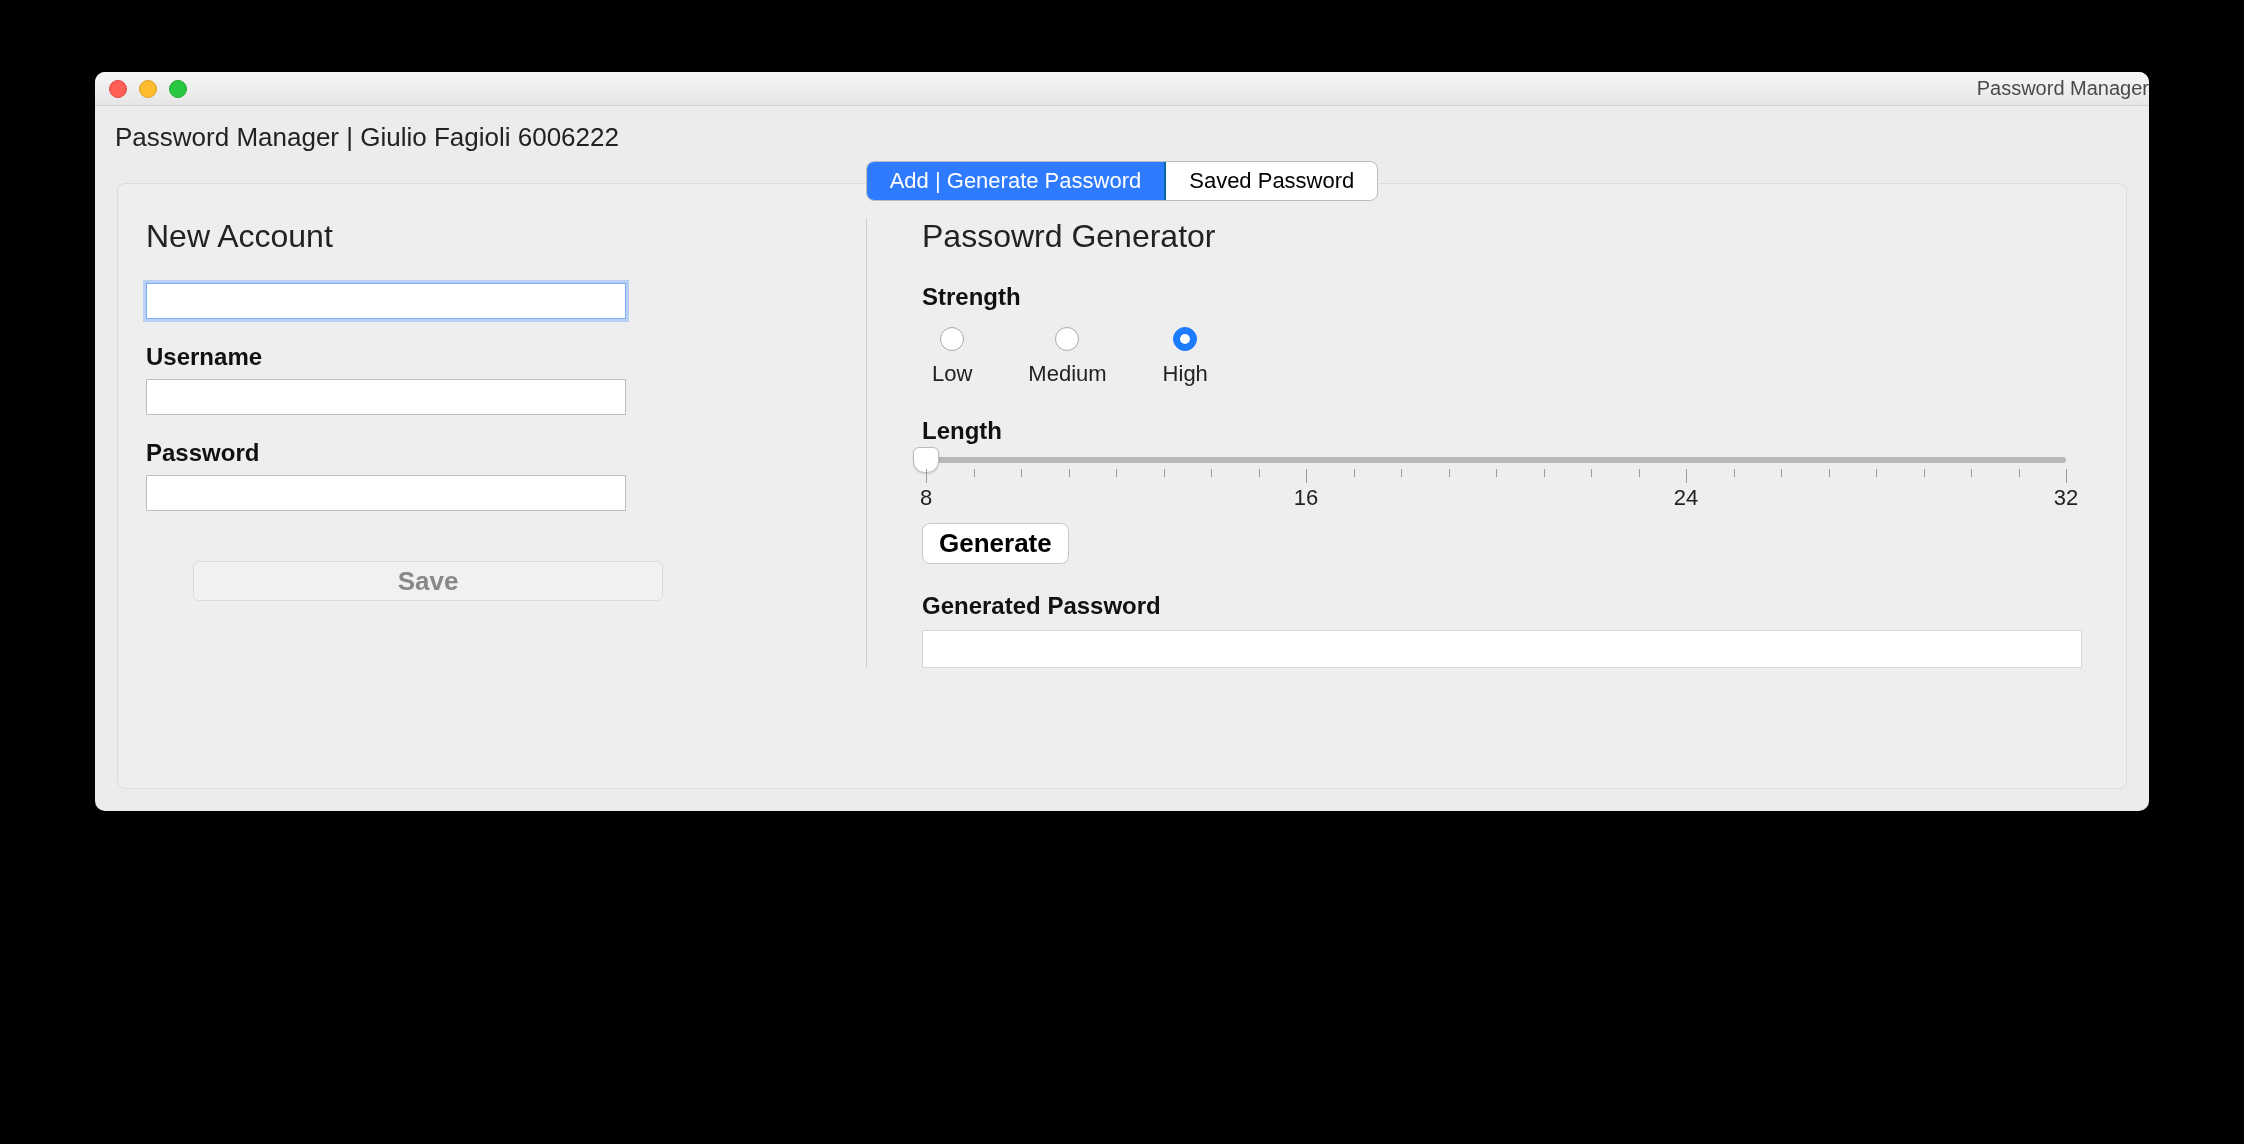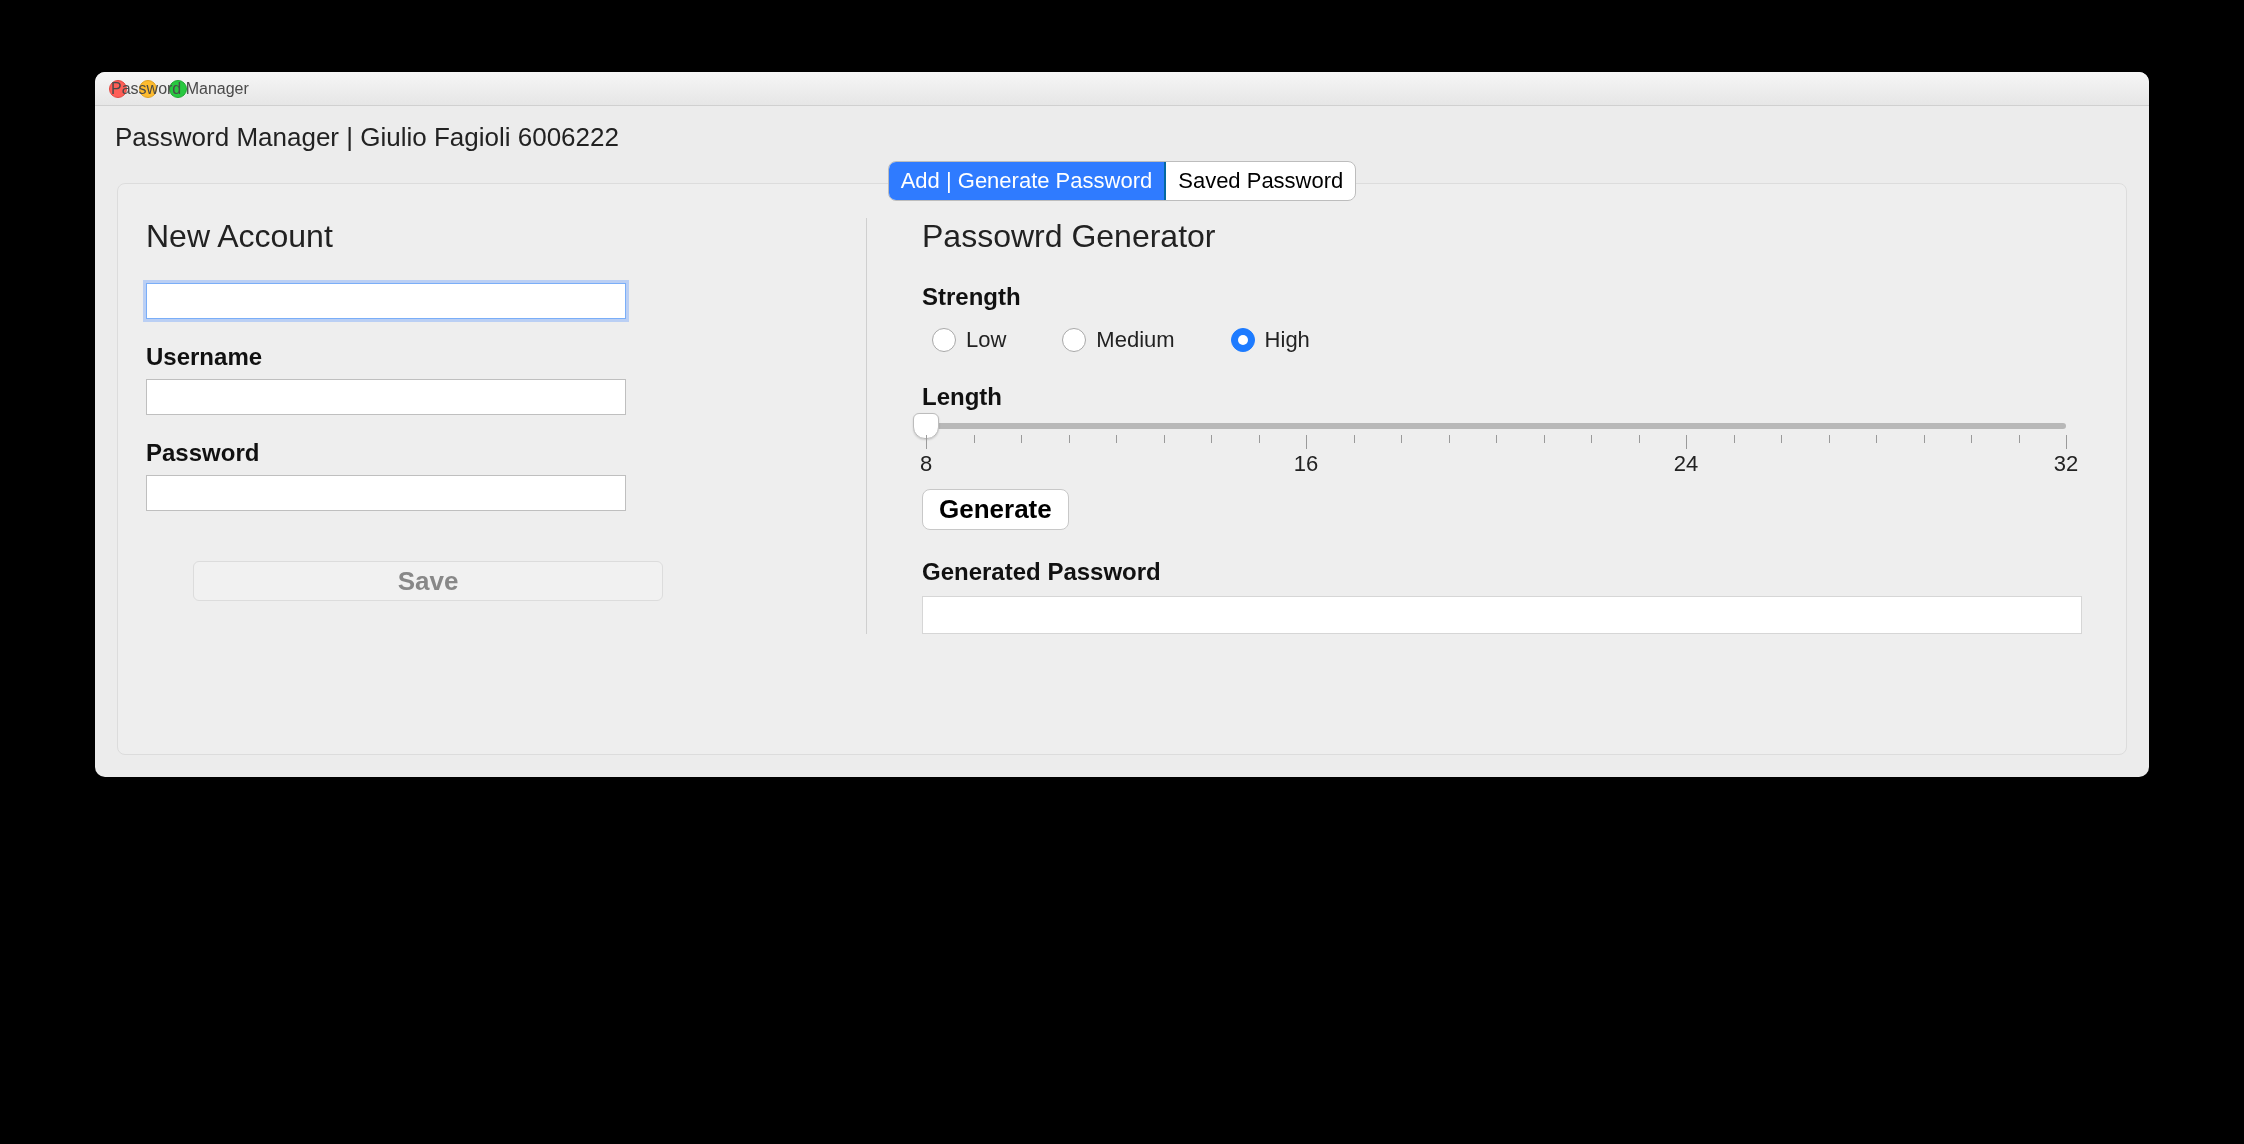--- a/index.html
+++ b/index.html
@@ -35,22 +35,22 @@
   }
   .tl {
     width: 18px; height: 18px; border-radius: 50%;
   }
   .tl.close { background: #ff5f57; border: 1px solid #e24640; }
   .tl.min   { background: #febc2e; border: 1px solid #dfa023; }
   .tl.max   { background: #28c840; border: 1px solid #1ea830; }
   .titlebar-title {
     position: absolute;
     left: 16px; right: 0;
-    text-align: left;
-    font-size: 16px;
+    text-align: right;
+    font-size: 20px;
     color: #4a4a4a;
   }
   .subheader {
     font-size: 26px;
     color: #222;
     padding: 16px 24px 10px 20px;
   }
   .tabs-wrap {
     display: flex;
     justify-content: center;
@@ -60,21 +60,21 @@
     display: inline-flex;
     border: 1px solid #bdbdbd;
     border-radius: 8px;
     overflow: hidden;
     background: #fff;
     position: relative;
     z-index: 2;
     margin-bottom: -18px;
   }
   .segmented .seg {
-    padding: 6px 12px;
+    padding: 6px 23px;
     font-size: 22px;
     cursor: pointer;
     user-select: none;
   }
   .segmented .seg.active {
     background: #2f7bff;
     color: #fff;
   }
   .segmented .seg + .seg {
     border-left: 2px solid #0369a1;
@@ -144,20 +144,21 @@
     margin: 16px 0 30px 10px;
     align-items: center;
   }
   .radio {
     display: inline-flex;
     align-items: center;
     gap: 10px;
     font-size: 22px;
     color: #222;
     cursor: pointer;
+    flex-direction: column;
   }
   .radio .dot {
     width: 24px; height: 24px;
     border-radius: 50%;
     border: 1px solid #a8a8a8;
     background: #fff;
     position: relative;
   }
   .radio.selected .dot {
     border-color: #1d7bff;

